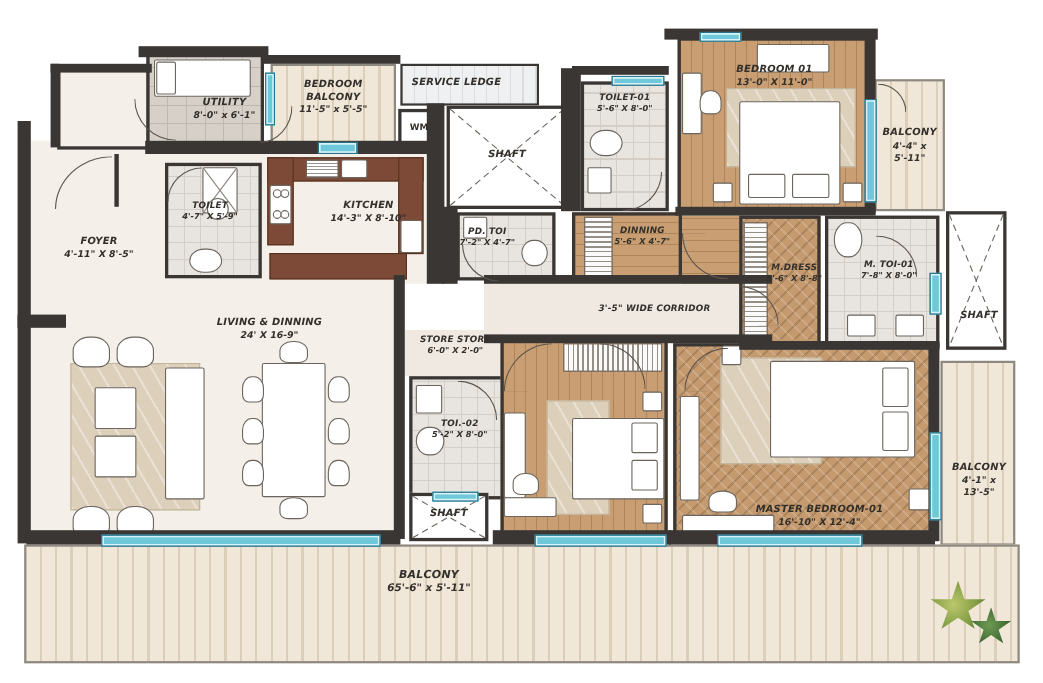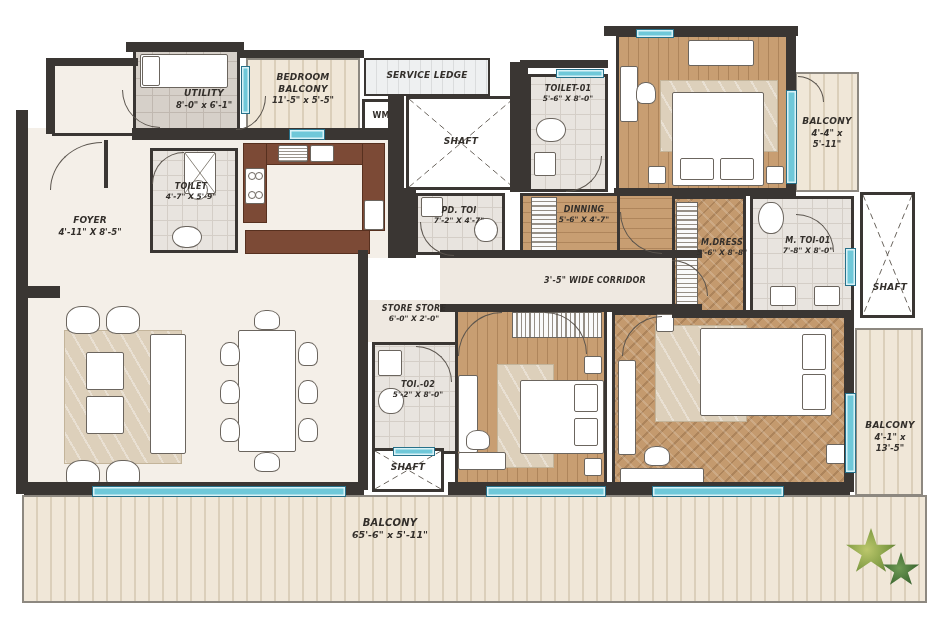--- a/index.html
+++ b/index.html
@@ -246,46 +246,54 @@
   <div class="leaf" style="left:882px;top:552px;width:38px;height:36px;background:radial-gradient(circle at 45% 45%,#6f9a54,#3f6b33 60%,#2c4f24 88%)"></div>
 
   <div class="lblk" style="left:158px;top:88px;width:92px">
     <span class="rname">UTILITY</span>
     <span class="rdims">8'-0" x 6'-1"</span>
   </div>
   <div class="lblk" style="left:255px;top:72px;width:96px">
     <span class="rname">BEDROOM BALCONY</span>
     <span class="rdims">11'-5" x 5'-5"</span>
   </div>
-  <div class="lblk" style="left:372px;top:70px;width:110px">
+  <div class="lblk" style="left:360px;top:70px;width:110px">
     <span class="rname">SERVICE LEDGE</span>
   </div>
   <div class="lblk upright" style="left:363px;top:111px;width:36px">
     <span class="rname" style="font-size:8px">WM</span>
   </div>
   <div class="lblk" style="left:426px;top:136px;width:70px">
     <span class="rname">SHAFT</span>
   </div>
   <div class="lblk small" style="left:530px;top:84px;width:76px">
     <span class="rname">TOILET-01</span>
     <span class="rdims">5'-6" X 8'-0"</span>
   </div>
+  <div class="lblk" style="left:638px;top:58px;width:132px">
+    <span class="rname">BEDROOM 01</span>
+    <span class="rdims">13'-0" X 11'-0"</span>
+  </div>
   <div class="lblk" style="left:798px;top:116px;width:58px">
     <span class="rname">BALCONY</span>
     <span class="rdims">4'-4" x 5'-11"</span>
   </div>
   <div class="lblk small" style="left:150px;top:182px;width:82px">
     <span class="rname">TOILET</span>
     <span class="rdims">4'-7" X 5'-9"</span>
   </div>
+  <div class="lblk" style="left:282px;top:182px;width:106px">
+    <span class="rname">KITCHEN</span>
+    <span class="rdims">14'-3" X 8'-10"</span>
+  </div>
   <div class="lblk" style="left:46px;top:215px;width:88px">
     <span class="rname">FOYER</span>
     <span class="rdims">4'-11" X 8'-5"</span>
   </div>
-  <div class="lblk small" style="left:422px;top:206px;width:74px">
+  <div class="lblk small" style="left:406px;top:206px;width:74px">
     <span class="rname">PD. TOI</span>
     <span class="rdims">7'-2" X 4'-7"</span>
   </div>
   <div class="lblk small" style="left:548px;top:205px;width:72px">
     <span class="rname">DINNING</span>
     <span class="rdims">5'-6" X 4'-7"</span>
   </div>
   <div class="lblk" style="left:528px;top:276px;width:134px">
     <span class="rname" style="font-size:8px">3'-5" WIDE CORRIDOR</span>
   </div>
@@ -293,31 +301,39 @@
     <span class="rname">M.DRESS</span>
     <span class="rdims">5'-6" X 8'-8"</span>
   </div>
   <div class="lblk small" style="left:766px;top:236px;width:84px">
     <span class="rname">M. TOI-01</span>
     <span class="rdims">7'-8" X 8'-0"</span>
   </div>
   <div class="lblk" style="left:868px;top:282px;width:44px">
     <span class="rname">SHAFT</span>
   </div>
+  <div class="lblk" style="left:150px;top:288px;width:190px">
+    <span class="rname">LIVING &amp; DINNING</span>
+    <span class="rdims">24' X 16-9"</span>
+  </div>
   <div class="lblk small" style="left:370px;top:304px;width:88px">
     <span class="rname">STORE STORE</span>
     <span class="rdims">6'-0" X 2'-0"</span>
   </div>
   <div class="lblk small" style="left:380px;top:380px;width:76px">
     <span class="rname">TOI.-02</span>
     <span class="rdims">5'-2" X 8'-0"</span>
   </div>
   <div class="lblk" style="left:380px;top:462px;width:56px">
     <span class="rname">SHAFT</span>
   </div>
+  <div class="lblk" style="left:650px;top:458px;width:190px">
+    <span class="rname">MASTER BEDROOM-01</span>
+    <span class="rdims">16'-10" X 12'-4"</span>
+  </div>
   <div class="lblk" style="left:862px;top:420px;width:56px">
     <span class="rname">BALCONY</span>
     <span class="rdims">4'-1" x 13'-5"</span>
   </div>
   <div class="lblk big" style="left:306px;top:516px;width:168px">
     <span class="rname">BALCONY</span>
     <span class="rdims">65'-6" x 5'-11"</span>
   </div>
 
 </div>

